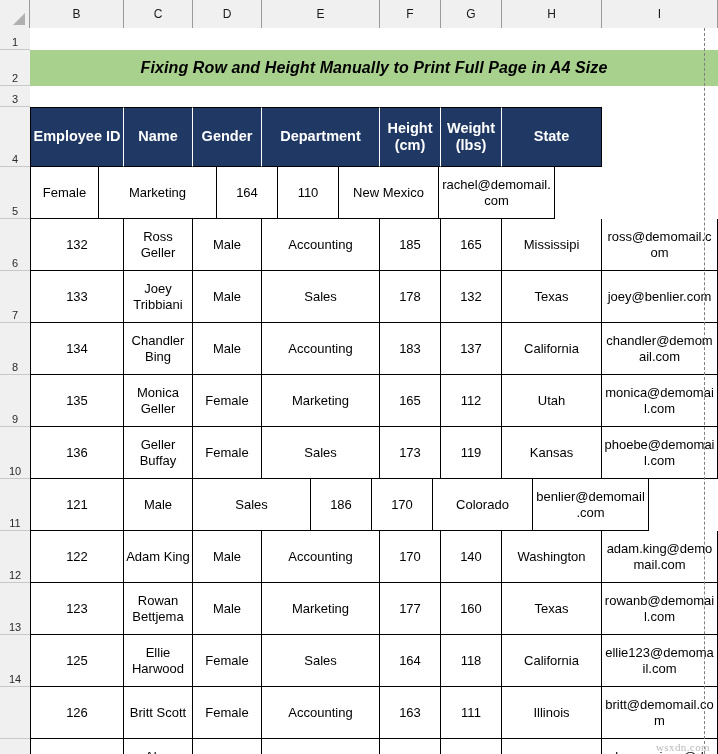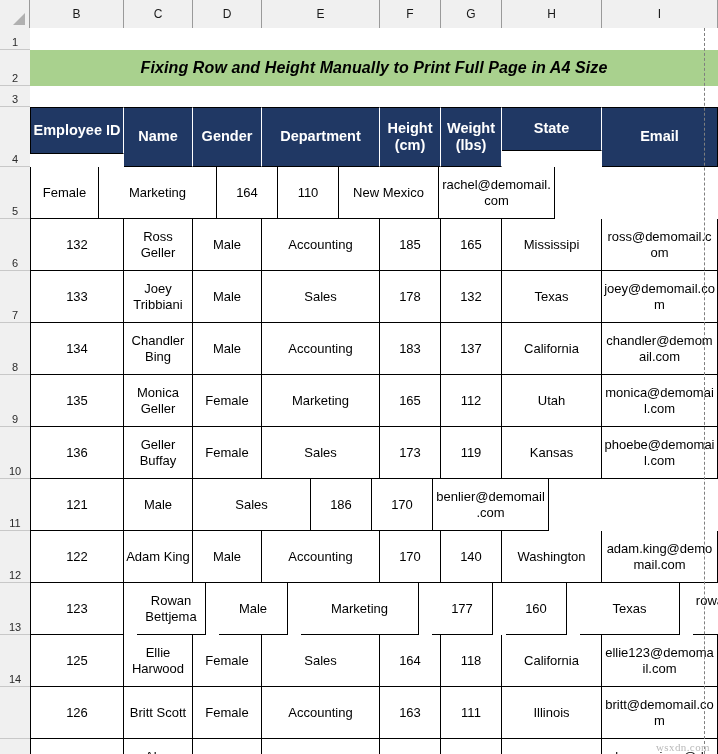--- a/index.html
+++ b/index.html
@@ -177,28 +177,27 @@
       <div class="row blank-row" style="height: 22px;">
         <div class="cell" style="width: 688px; flex-basis: 688px; height: 22px;"></div>
       </div>
       <div class="row title-row" style="height: 36px;">
         <div class="title-cell" style="height: 36px;">Fixing Row and Height Manually to Print Full Page in A4 Size</div>
       </div>
       <div class="row blank-row" style="height: 21px;">
         <div class="cell" style="width: 688px; flex-basis: 688px; height: 21px;"></div>
       </div>
       <div class="row thead" style="height: 60px;">
-        <div class="cell wrapname" style="width: 94px; flex-basis: 94px; height: 47px;">Employee ID</div>
+        <div class="cell wrapname" style="width: 94px; flex-basis: 94px; height: 60px;">Employee ID</div>
         <div class="cell wrapname" style="width: 69px; flex-basis: 69px; height: 60px;">Name</div>
         <div class="cell wrapname" style="width: 69px; flex-basis: 69px; height: 60px;">Gender</div>
         <div class="cell wrapname" style="width: 118px; flex-basis: 118px; height: 60px;">Department</div>
         <div class="cell wrapname" style="width: 61px; flex-basis: 61px; height: 60px;">Height (cm)</div>
         <div class="cell wrapname" style="width: 61px; flex-basis: 61px; height: 60px;">Weight (lbs)</div>
-        <div class="cell wrapname" style="width: 100px; flex-basis: 100px; height: 44px;">State</div>
-        <div class="cell wrapname" style="width: 116px; flex-basis: 116px; height: 60px;">Email</div>
+        <div class="cell wrapname" style="width: 100px; flex-basis: 100px; height: 60px;">State</div>
       </div>
       <div class="row drow" style="height: 52px;">
         <div class="cell wrapname" style="width: 69px; flex-basis: 69px; height: 52px;">Female</div>
         <div class="cell wrapname" style="width: 118px; flex-basis: 118px; height: 52px;">Marketing</div>
         <div class="cell wrapname" style="width: 61px; flex-basis: 61px; height: 52px;">164</div>
         <div class="cell wrapname" style="width: 61px; flex-basis: 61px; height: 52px;">110</div>
         <div class="cell wrapname" style="width: 100px; flex-basis: 100px; height: 52px;">New Mexico</div>
         <div class="cell wrapname" style="width: 116px; flex-basis: 116px; height: 52px;">rachel@demomail.com</div>
       </div>
       <div class="row drow" style="height: 52px;">
@@ -212,21 +211,21 @@
         <div class="cell wrapname" style="width: 116px; flex-basis: 116px; height: 52px;">ross@demomail.com</div>
       </div>
       <div class="row drow" style="height: 52px;">
         <div class="cell wrapname" style="width: 94px; flex-basis: 94px; height: 52px;">133</div>
         <div class="cell wrapname" style="width: 69px; flex-basis: 69px; height: 52px;">Joey Tribbiani</div>
         <div class="cell wrapname" style="width: 69px; flex-basis: 69px; height: 52px;">Male</div>
         <div class="cell wrapname" style="width: 118px; flex-basis: 118px; height: 52px;">Sales</div>
         <div class="cell wrapname" style="width: 61px; flex-basis: 61px; height: 52px;">178</div>
         <div class="cell wrapname" style="width: 61px; flex-basis: 61px; height: 52px;">132</div>
         <div class="cell wrapname" style="width: 100px; flex-basis: 100px; height: 52px;">Texas</div>
-        <div class="cell wrapname" style="width: 116px; flex-basis: 116px; height: 52px;">joey@demomail.com</div>
+        <div class="cell wrapname" style="width: 116px; flex-basis: 116px; height: 52px;">joey@benlier.com</div>
       </div>
       <div class="row drow" style="height: 52px;">
         <div class="cell wrapname" style="width: 94px; flex-basis: 94px; height: 52px;">134</div>
         <div class="cell wrapname" style="width: 69px; flex-basis: 69px; height: 52px;">Chandler Bing</div>
         <div class="cell wrapname" style="width: 69px; flex-basis: 69px; height: 52px;">Male</div>
         <div class="cell wrapname" style="width: 118px; flex-basis: 118px; height: 52px;">Accounting</div>
         <div class="cell wrapname" style="width: 61px; flex-basis: 61px; height: 52px;">183</div>
         <div class="cell wrapname" style="width: 61px; flex-basis: 61px; height: 52px;">137</div>
         <div class="cell wrapname" style="width: 100px; flex-basis: 100px; height: 52px;">California</div>
         <div class="cell wrapname" style="width: 116px; flex-basis: 116px; height: 52px;">chandler@demomail.com</div>
@@ -250,33 +249,34 @@
         <div class="cell wrapname" style="width: 61px; flex-basis: 61px; height: 52px;">119</div>
         <div class="cell wrapname" style="width: 100px; flex-basis: 100px; height: 52px;">Kansas</div>
         <div class="cell wrapname" style="width: 116px; flex-basis: 116px; height: 52px;">phoebe@demomail.com</div>
       </div>
       <div class="row drow" style="height: 52px;">
         <div class="cell wrapname" style="width: 94px; flex-basis: 94px; height: 52px;">121</div>
         <div class="cell wrapname" style="width: 69px; flex-basis: 69px; height: 52px;">Male</div>
         <div class="cell wrapname" style="width: 118px; flex-basis: 118px; height: 52px;">Sales</div>
         <div class="cell wrapname" style="width: 61px; flex-basis: 61px; height: 52px;">186</div>
         <div class="cell wrapname" style="width: 61px; flex-basis: 61px; height: 52px;">170</div>
+        <div class="cell wrapname" style="width: 100px; flex-basis: 100px; height: 52px;">Colorado</div>
         <div class="cell wrapname" style="width: 116px; flex-basis: 116px; height: 52px;">benlier@demomail.com</div>
       </div>
       <div class="row drow" style="height: 52px;">
         <div class="cell wrapname" style="width: 94px; flex-basis: 94px; height: 52px;">122</div>
         <div class="cell wrapname" style="width: 69px; flex-basis: 69px; height: 52px;">Adam King</div>
         <div class="cell wrapname" style="width: 69px; flex-basis: 69px; height: 52px;">Male</div>
         <div class="cell wrapname" style="width: 118px; flex-basis: 118px; height: 52px;">Accounting</div>
         <div class="cell wrapname" style="width: 61px; flex-basis: 61px; height: 52px;">170</div>
         <div class="cell wrapname" style="width: 61px; flex-basis: 61px; height: 52px;">140</div>
         <div class="cell wrapname" style="width: 100px; flex-basis: 100px; height: 52px;">Washington</div>
         <div class="cell wrapname" style="width: 116px; flex-basis: 116px; height: 52px;">adam.king@demomail.com</div>
       </div>
-      <div class="row drow" style="height: 52px; gap: 13px;">
+      <div class="row drow" style="height: 52px;">
         <div class="cell wrapname" style="width: 94px; flex-basis: 94px; height: 52px;">123</div>
         <div class="cell wrapname" style="width: 69px; flex-basis: 69px; height: 52px;">Rowan Bettjema</div>
         <div class="cell wrapname" style="width: 69px; flex-basis: 69px; height: 52px;">Male</div>
         <div class="cell wrapname" style="width: 118px; flex-basis: 118px; height: 52px;">Marketing</div>
         <div class="cell wrapname" style="width: 61px; flex-basis: 61px; height: 52px;">177</div>
         <div class="cell wrapname" style="width: 61px; flex-basis: 61px; height: 52px;">160</div>
         <div class="cell wrapname" style="width: 100px; flex-basis: 100px; height: 52px;">Texas</div>
         <div class="cell wrapname" style="width: 116px; flex-basis: 116px; height: 52px;">rowanb@demomail.com</div>
       </div>
       <div class="row drow" style="height: 52px;">

